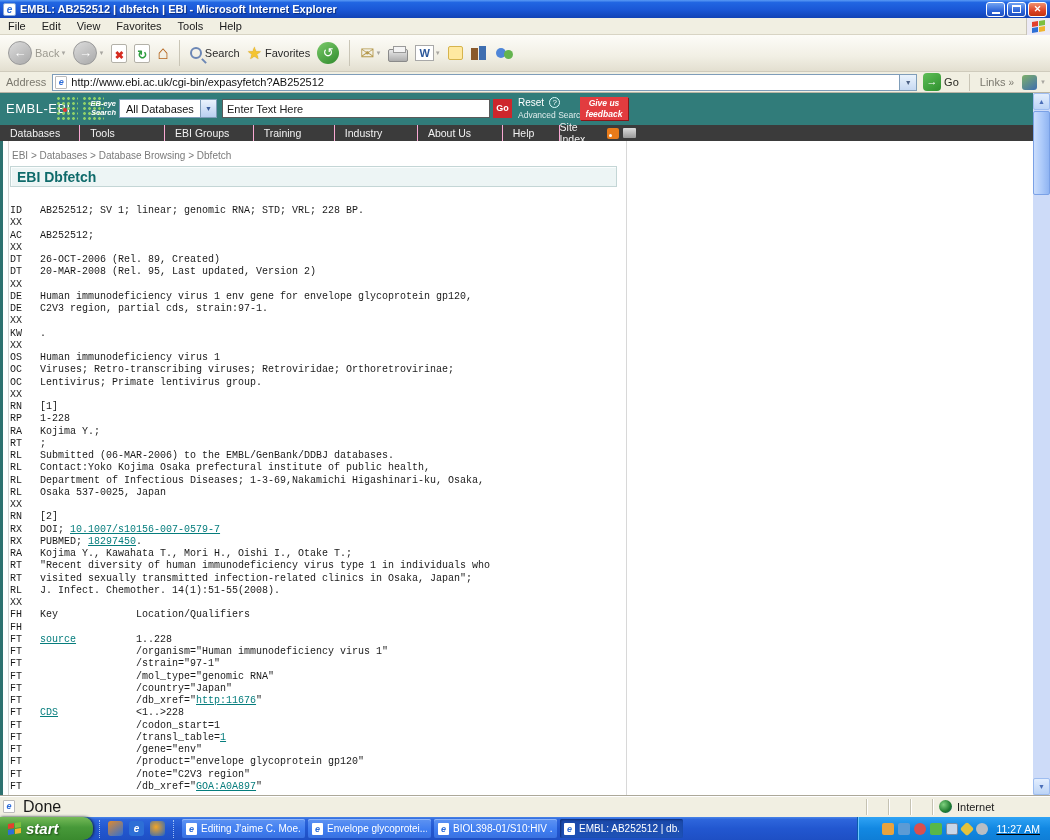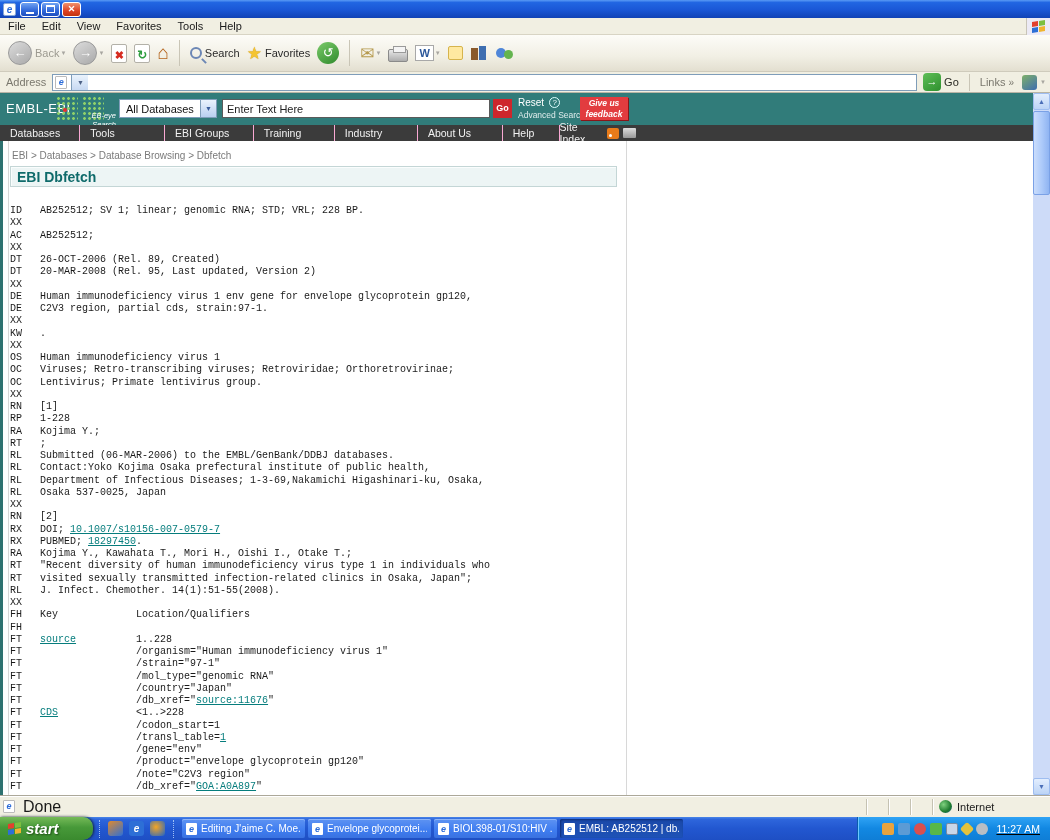--- a/index.html
+++ b/index.html
@@ -87,22 +87,22 @@
 
   
   .viewport { position:absolute; top:93px; left:0; width:1050px; height:702px; background:#fff; overflow:hidden; }
 
   .ebi-header { position:absolute; top:0; left:0; width:1033px; height:32px; background:#317C7A; }
   .ebi-logo { position:absolute; left:6px; top:8px; color:#fff; font-size:13px; letter-spacing:0.5px; }
   .dotgrid { position:absolute; top:3px; width:22px; height:26px;
     background-image:radial-gradient(circle,#8FD06A 1.3px,transparent 1.5px); background-size:5px 5px; }
   .dotgrid.d1 { left:56px; } .dotgrid.d2 { left:82px; }
   .reddot { position:absolute; left:63px; top:15px; width:3.5px; height:3.5px; border-radius:50%; background:#E03030; }
-  .ebeye { position:absolute; left:88px; top:18px; width:28px; text-align:right; color:#fff;
-    font-size:7.5px; font-weight:normal; font-style:italic; line-height:9px; }
+  .ebeye { position:absolute; left:88px; top:6px; width:28px; text-align:right; color:#fff;
+    font-size:7.5px; font-weight:bold; font-style:italic; line-height:9px; }
   .db-select { position:absolute; left:119px; top:6px; width:98px; height:19px; background:#fff; border:1px solid #7F9DB9;
     display:flex; align-items:center; font-size:11px; color:#111; padding-left:6px; }
   .sel-arrow { margin-left:auto; width:16px; height:17px; background:linear-gradient(180deg,#EAF3FD,#B8CFF0);
     border-left:1px solid #7F9DB9; color:#3A5D9C; font-size:7px; text-align:center; line-height:17px; }
   .ebi-search { position:absolute; left:222px; top:6px; width:268px; height:19px; border:1px solid #5A5A5A;
     font-size:11px; padding-left:4px; font-family:"Liberation Sans",sans-serif; color:#222; }
   .ebi-go { position:absolute; left:493px; top:6px; width:19px; height:19px; background:#CE262C; color:#fff;
     font-size:9px; font-weight:bold; text-align:center; line-height:19px; }
   .reset-wrap { position:absolute; left:518px; top:4px; color:#fff; }
   .reset-row { font-size:10px; display:flex; align-items:center; gap:5px; }
@@ -179,20 +179,21 @@
   .t7{background:#B9BEC4;border-radius:50%}
   .tray-time { color:#fff; font-size:10.5px; margin-left:4px; }
 </style>
 </head>
 <body>
 
 <div class="screen">
 
   <div class="titlebar">
     <span class="ie-doc-icon">e</span>
+    <span class="title-text">EMBL: AB252512 | dbfetch | EBI - Microsoft Internet Explorer</span>
     <span class="win-btns">
       <span class="wbtn">
           <span class="glyph-min"></span>
         </span>
       <span class="wbtn">
           <span class="glyph-max"></span>
         </span>
       <span class="wbtn close">✕</span>
     </span>
   </div>
@@ -251,20 +252,21 @@
     </span>
     <span class="note-g"></span>
     <span class="books"></span>
     <span class="people"></span>
   </div>
 
   <div class="addressbar">
     <span class="addr-label">Address</span>
     <div class="addr-field">
       <span class="ie-page-icon">e</span>
+      <span class="addr-url">http://www.ebi.ac.uk/cgi-bin/expasyfetch?AB252512</span>
       <span class="addr-drop">▼</span>
     </div>
     <span class="go-btn">
       <span class="go-circle">→</span>
       <span class="go-text">Go</span>
     </span>
     <span class="addr-sep"></span>
     <span class="links-label">Links</span>
     <span class="links-chev">»</span>
     <span class="ext-icon"></span>
@@ -359,21 +361,21 @@
 RT   visited sexually transmitted infection-related clinics in Osaka, Japan";
 RL   J. Infect. Chemother. 14(1):51-55(2008).
 XX
 FH   Key             Location/Qualifiers
 FH
 FT   <a class="rec-link">source</a>          1..228
 FT                   /organism="Human immunodeficiency virus 1"
 FT                   /strain="97-1"
 FT                   /mol_type="genomic RNA"
 FT                   /country="Japan"
-FT                   /db_xref="<a class="rec-link">source:11676</a>"
+FT                   /db_xref="<a class="rec-link">http:11676</a>"
 FT   <a class="rec-link">CDS</a>             &lt;1..&gt;228
 FT                   /codon_start=1
 FT                   /transl_table=<a class="rec-link">1</a>
 FT                   /gene="env"
 FT                   /product="envelope glycoprotein gp120"
 FT                   /note="C2V3 region"
 FT                   /db_xref="<a class="rec-link">GOA:A0A897</a>"
 </pre>
     </div>
 

